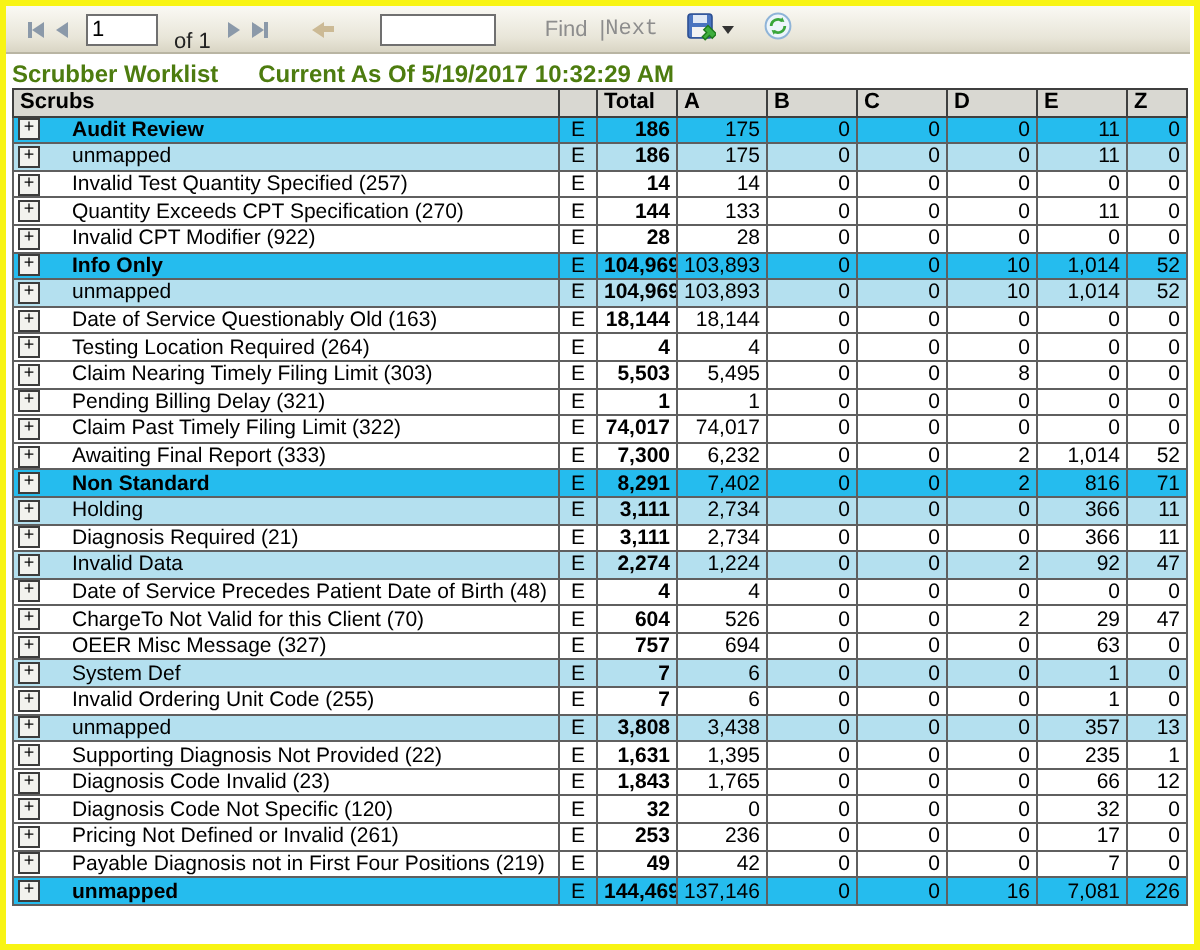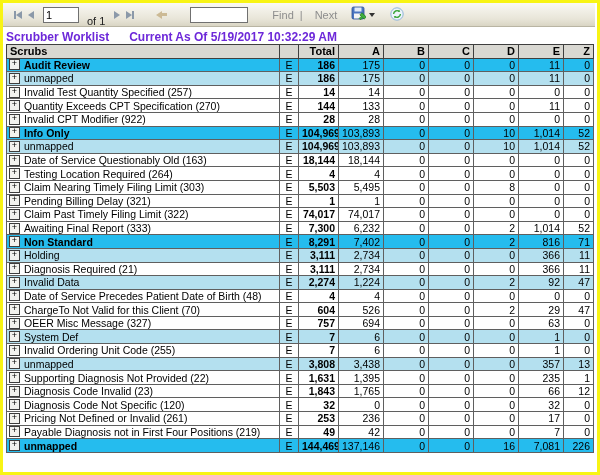--- a/index.html
+++ b/index.html
@@ -32,49 +32,49 @@
   .gap-lg { width:16px; }
   .backbtn { display:inline-flex; align-items:center; opacity:.85; }
   .tri-l.tan { border-right-color:#c7b289; }
   .bar.tan { background:#c7b289; width:5px; height:3px; }
   .findbox {
     width:52px; height:14px; margin-left:20px; border:1px solid #707070;
     font-family:"Liberation Sans", sans-serif; font-size:11px; padding:0 2px;
   }
   .findlink { color:#8d8d8d; margin-left:24px; cursor:default; }
   .findsep { color:#8d8d8d; margin-left:6px; }
-  .nextlink { color:#8d8d8d; margin-left:12px; cursor:default; }
+  .nextlink { color:#8d8d8d; margin-left:0; cursor:default;font-family:Liberation Mono, monospace; }
   .exportbtn { display:inline-flex; align-items:center; margin-left:14px; }
   .caret-down { width:0; height:0; border-left:3px solid transparent; border-right:3px solid transparent; border-top:4px solid #333; margin-left:3px; }
   .refreshbtn { margin-left:12px; display:inline-flex; align-items:center; }
 
   
-  .titlebar { position:absolute; top:27px; left:3px; font-size:12px; font-weight:bold; color:#6d28d9; white-space:nowrap; }
+  .titlebar { position:absolute; top:27px; left:3px; font-size:12px; font-weight:bold; color:#4d7c0f; white-space:nowrap; }
   .titlebar .asof { margin-left:20px; }
 
   
   table.grid {
     position:absolute; top:41px; left:3px;
     border-collapse:collapse; table-layout:fixed; width:587px;
     font-size:10.5px; color:#000;
   }
   table.grid { border:1px solid #000; }
   .grid th, .grid td { border:1px solid #5f5f5f; padding:0 3px; height:13.6px; overflow:hidden; white-space:nowrap; box-sizing:border-box; }
-  .grid th { background:#d9d8d2; font-weight:bold; font-size:11px; text-align:right; border-color:#3f3f3f; }
+  .grid th { background:#d9d8d2; font-weight:bold; font-size:11px; text-align:left; border-color:#3f3f3f; }
   .grid th.h-label { text-align:left;margin-top:12px; }
   td.num { text-align:right; }
   td.total { font-weight:bold; }
   td.flag { text-align:center; }
   td.labelcell { padding-left:2px; }
   .labelwrap { display:flex; align-items:center; }
   .expand {
     flex:none; width:9px; height:9px; border:1px solid #3c3c3c; background:#f2f2ee;
     font-size:9px; line-height:7px; text-align:center; color:#000; cursor:default;
   }
-  .lbl { margin-left:4px; }
+  .lbl { margin-left:16px; }
   tr.r-detail .lbl { }
   tr.r-section { background:#25bcee; }
   tr.r-section .lbl { font-weight:bold; }
   tr.r-subgroup { background:#b4e0ef; }
   tr.r-detail { background:#ffffff; }
 </style>
 </head>
 <body>
 
 <div class="frame">

